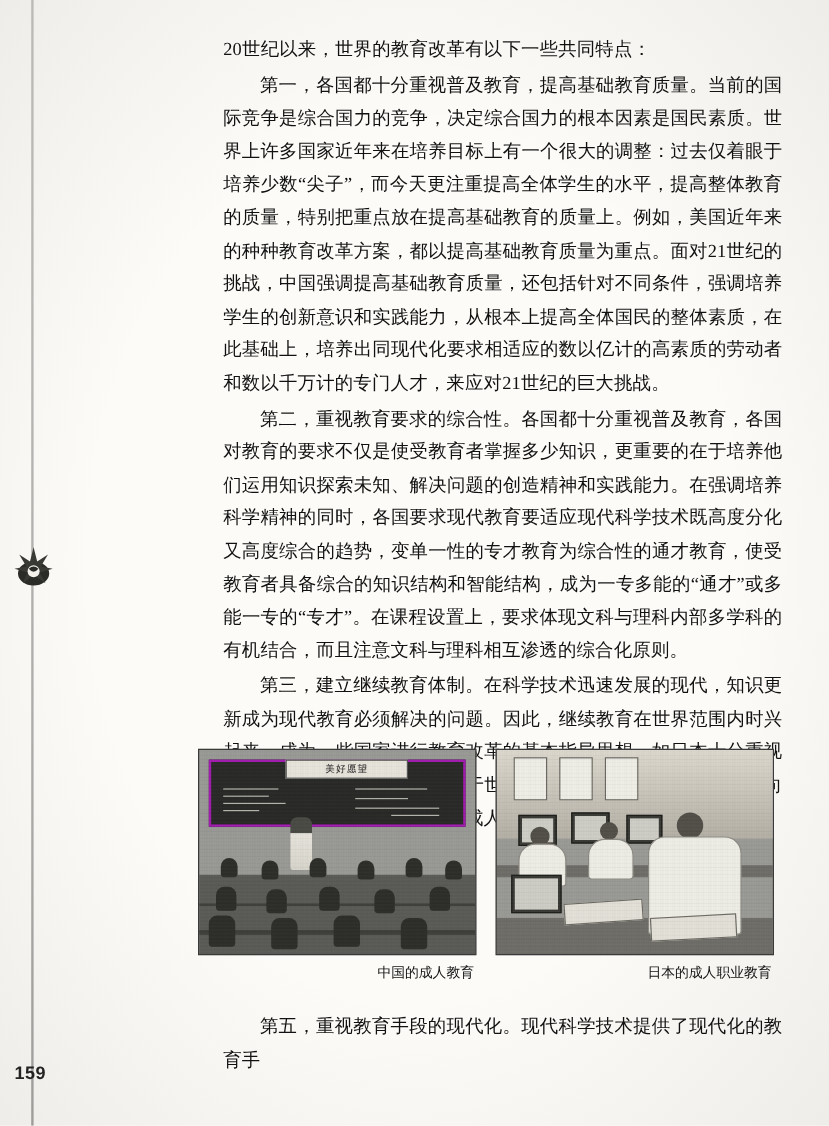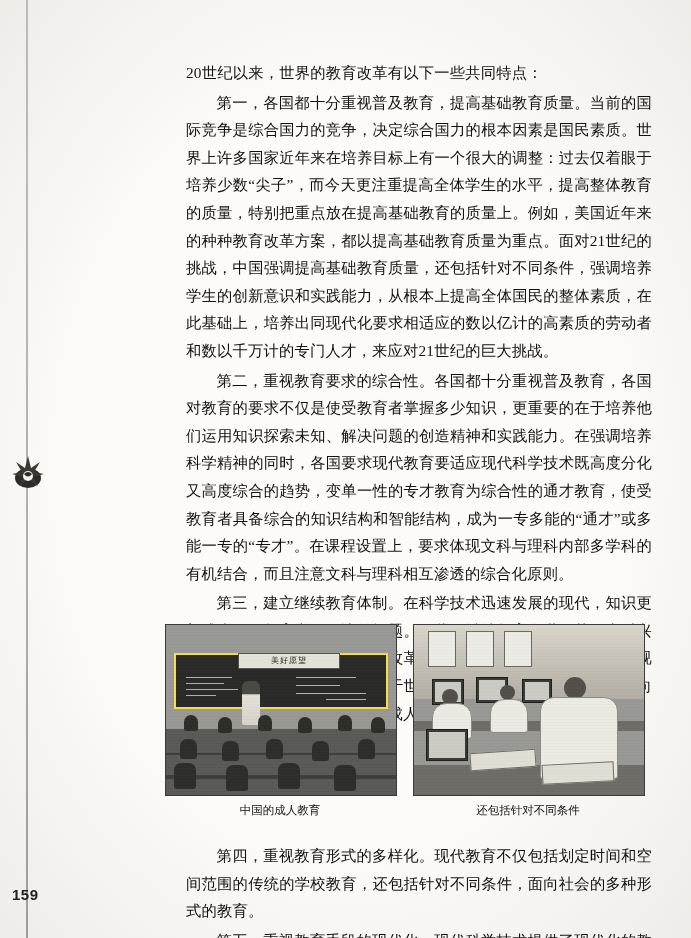--- a/index.html
+++ b/index.html
@@ -66,21 +66,20 @@
     margin: 0 0 2px 0;
     font-size: 15.3px;
     line-height: 27.6px;
     text-align: justify;
     text-justify: inter-ideograph;
     letter-spacing: 0.2px;
     text-indent: 2em;
   }
   p.para.noindent {
     text-indent: 0;
-    margin-top: 31px;
   }
   .figures {
     position: absolute;
     left: 165px;
     top: 624px;
     width: 478px;
   }
   .fig-row {
     display: flex;
     justify-content: space-between;
@@ -91,39 +90,38 @@
   .figure .photo {
     width: 230px;
     height: 170px;
     border: 1px solid #3a3a3a;
     position: relative;
     overflow: hidden;
     background: #9a9a96;
   }
   .figure .caption {
     margin-top: 7px;
-    text-align: center;
+    text-align: right;
     font-size: 11.5px;
     color: #111;
     font-family: "Liberation Serif", serif;
   }
   
   .photo-classroom {
     background:
       linear-gradient(to bottom, #c9c9c4 0%, #b6b6b0 36%, #8e8e88 37%, #6f6f69 100%);
   }
   .photo-classroom .blackboard {
     position: absolute;
     left: 8px;
     top: 8px;
     right: 8px;
     height: 52px;
     background: #2a2a28;
-    border: 2px solid #fde047;
-    margin-top: 20px;
+    border: 2px solid #a21caf;
   }
   .photo-classroom .board-banner {
     position: absolute;
     left: 62px;
     top: -2px;
     width: 100px;
     height: 14px;
     background: #e8e5dc;
     border: 1px solid #555;
     font-size: 8px;
@@ -311,24 +309,23 @@
           <div class="coat" style="left:76px; top:74px; width:36px; height:32px;"></div>
 
           <div class="head" style="left:150px; top:52px; width:22px; height:22px;"></div>
           <div class="coat" style="left:126px; top:72px; width:76px; height:80px;"></div>
 
           <div class="monitor" style="left:12px; top:104px; width:40px; height:30px;"></div>
           <div class="keyboard" style="left:56px; top:126px; width:64px; height:16px; transform: rotate(-4deg);"></div>
           <div class="keyboard" style="left:128px; top:138px; width:70px; height:18px; transform: rotate(-3deg);"></div>
           <div class="grain"></div>
         </div>
-        <div class="caption">还包括针对不同条件</div>
+        <div class="caption">日本的成人职业教育</div>
       </div>
 
     </div>
   </div>
 
   <div class="content" style="top:842px;">
-    <p class="para">第四，重视教育形式的多样化。现代教育不仅包括划定时间和空间范围的传统的学校教育，还包括针对不同条件，面向社会的多种形式的教育。</p>
     <p class="para">第五，重视教育手段的现代化。现代科学技术提供了现代化的教育手</p>
   </div>
 
 </div>
 
 </body></html>

